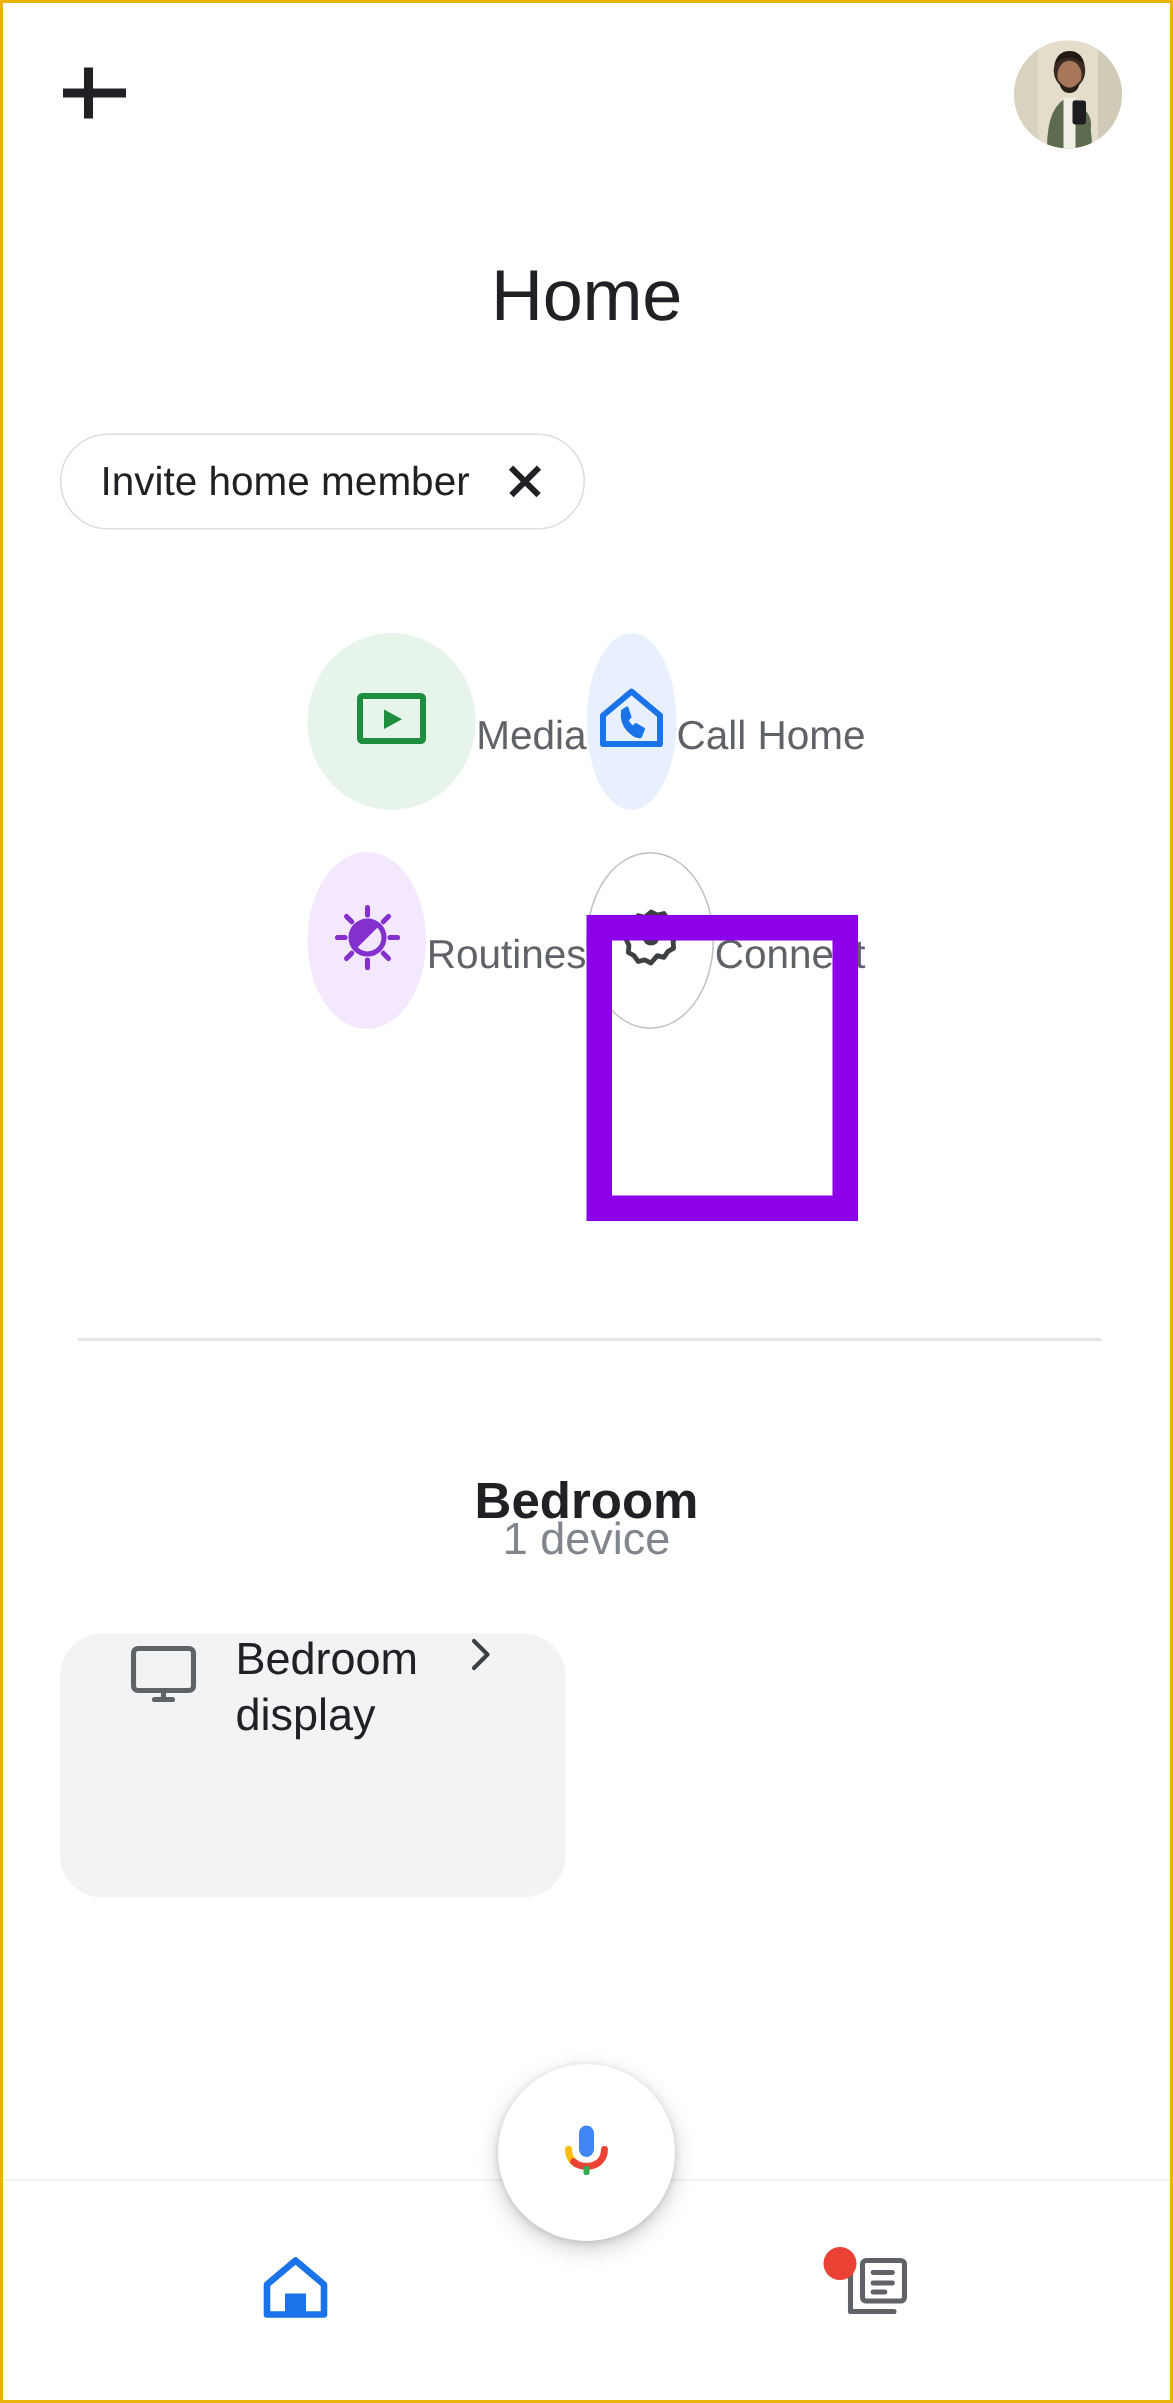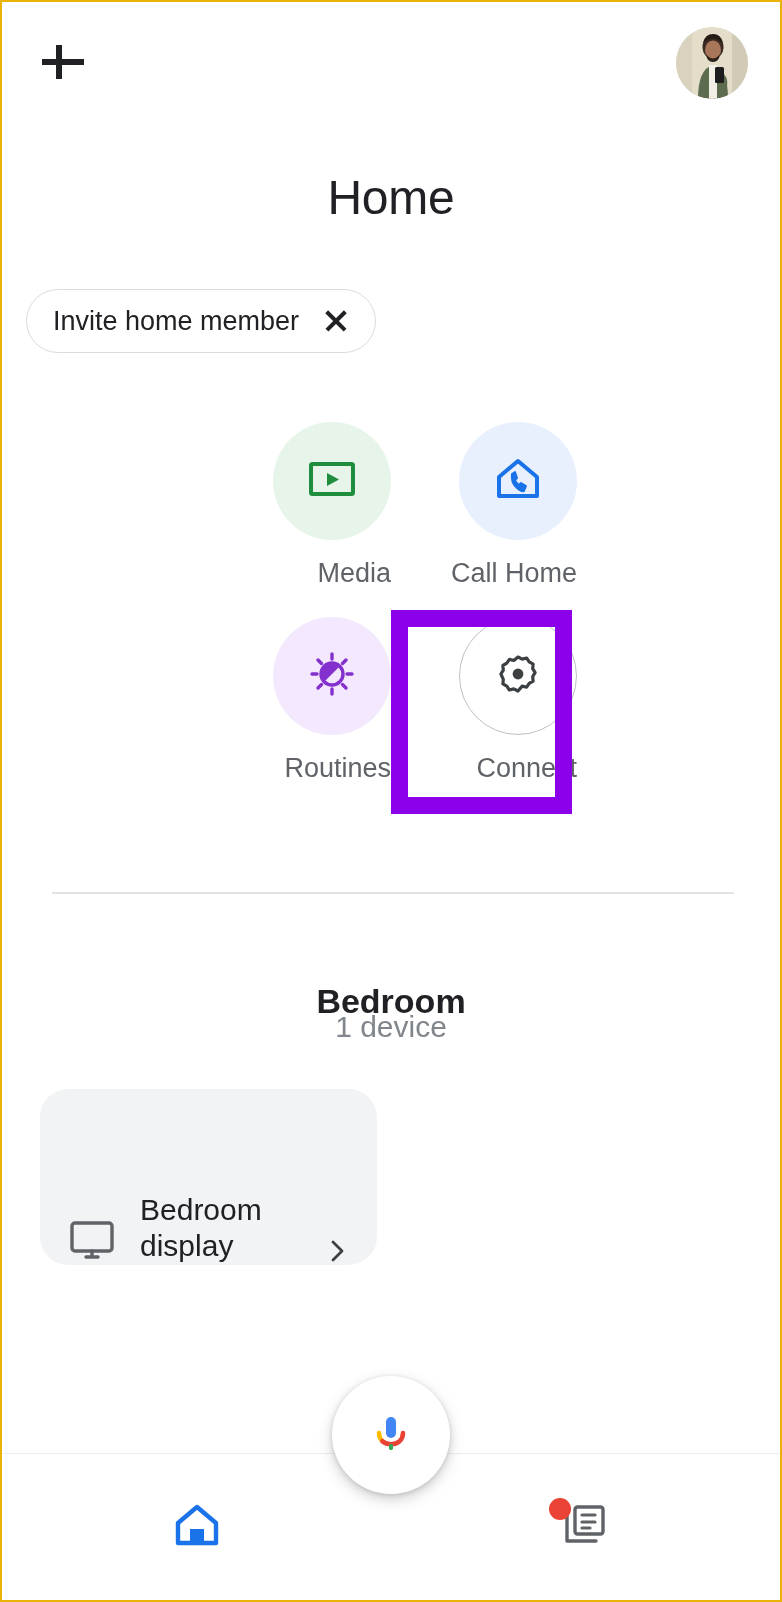--- a/index.html
+++ b/index.html
@@ -76,21 +76,21 @@
   
   .chips {
     position: absolute;
     left: 0;
     top: 286px;
     width: 100%;
     height: 66px;
     display: flex;
     align-items: center;
     gap: 24px;
-    padding-left: 24px;
+    padding-left: 38px;
     box-sizing: border-box;
     overflow: hidden;
   }
   .chip {
     flex: 0 0 auto;
     height: 64px;
     border: 1.6px solid #dadce0;
     border-radius: 34px;
     display: flex;
     align-items: center;
@@ -129,22 +129,22 @@
     width: 100%;
   }
   .action-row {
     display: flex;
     justify-content: center;
     gap: 0;
   }
   .action {
     width: 186px;
     display: flex;
-    flex-direction: column;
-    align-items: flex-end;
+    flex-direction: row;
+    align-items: center;
     cursor: pointer;
     position: relative;
   }
   .action-circle {
     width: 118px;
     height: 118px;
     border-radius: 50%;
     display: flex;
     align-items: center;
     justify-content: center;
@@ -207,22 +207,22 @@
   }
   .device-card {
     position: absolute;
     left: 38px;
     top: 1087px;
     width: 337px;
     height: 176px;
     background: #f1f3f4;
     border-radius: 28px;
     display: flex;
-    align-items: flex-end;
-    padding: 0 26px;
+    align-items: flex-start;
+    padding: 0 43px;
     box-sizing: border-box;
     cursor: pointer;
   }
   .device-icon {
     flex: 0 0 auto;
     width: 52px; height: 52px;
     margin-right: 22px;
   }
   .device-name {
     flex: 1 1 auto;

